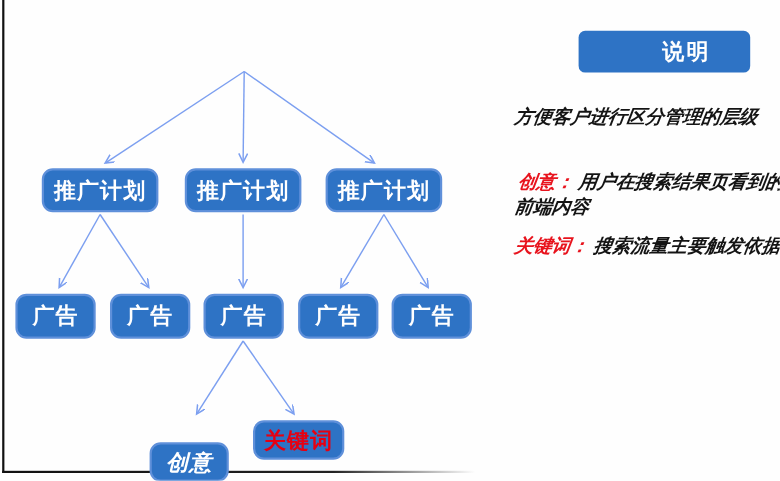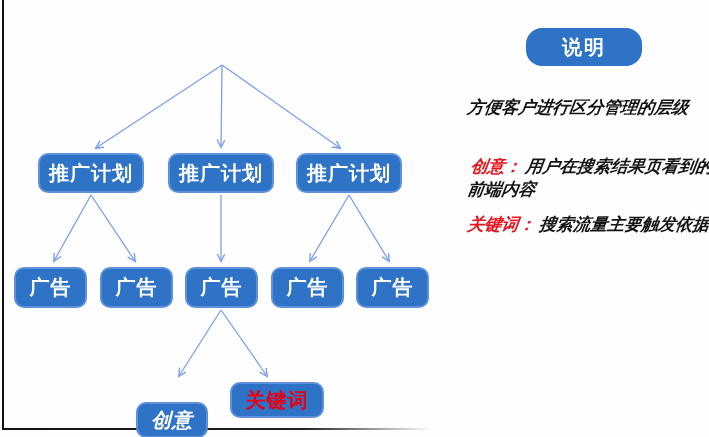--- a/index.html
+++ b/index.html
@@ -20,27 +20,27 @@
   .node-account{left:152px;top:28px;width:140px;height:36px;}
   .node-plan1{left:38px;top:153px;width:106px;height:40px;}
   .node-plan2{left:168px;top:153px;width:106px;height:40px;}
   .node-plan3{left:296px;top:153px;width:106px;height:40px;}
   .node-ad1{left:14px;top:267px;width:73px;height:41px;}
   .node-ad2{left:100px;top:267px;width:73px;height:41px;}
   .node-ad3{left:185px;top:267px;width:73px;height:41px;}
   .node-ad4{left:271px;top:267px;width:73px;height:41px;}
   .node-ad5{left:356px;top:267px;width:73px;height:41px;}
   .node-creative{left:136px;top:402px;width:72px;height:36px;font-style:italic;}
-  .node-keyword{left:230px;top:382px;width:94px;height:36px;color:#e60012;}
+  .node-keyword{left:230px;top:382px;width:83px;height:36px;color:#e60012;}
   .edges{position:absolute;left:0;top:0;width:450px;height:437px;pointer-events:none;}
   
   .legend-button{
     position:absolute;left:526px;top:28px;width:116px;height:38px;
-    background:#2e73c5;border-radius:16px;display:flex;align-items:center;justify-content:center;
-    color:#fff;font-weight:bold;font-size:20px;letter-spacing:2px;
+    background:#2e73c5;border-radius:6px;display:flex;align-items:center;justify-content:center;
+    color:#fff;font-weight:bold;font-size:20px;letter-spacing:2px;padding-left:40px;
   }
   .legend-text{
     position:absolute;left:466px;width:242px;color:#141414;font-weight:bold;
     font-style:italic;font-size:17px;line-height:23px;transform:skewX(-8deg);
     transform-origin:left bottom;
   }
   .legend-intro{top:96px;}
   .legend-item1{top:155px;}
   .legend-item2{top:213px;}
   .legend-term{color:#e8131d;margin-right:4px;}

